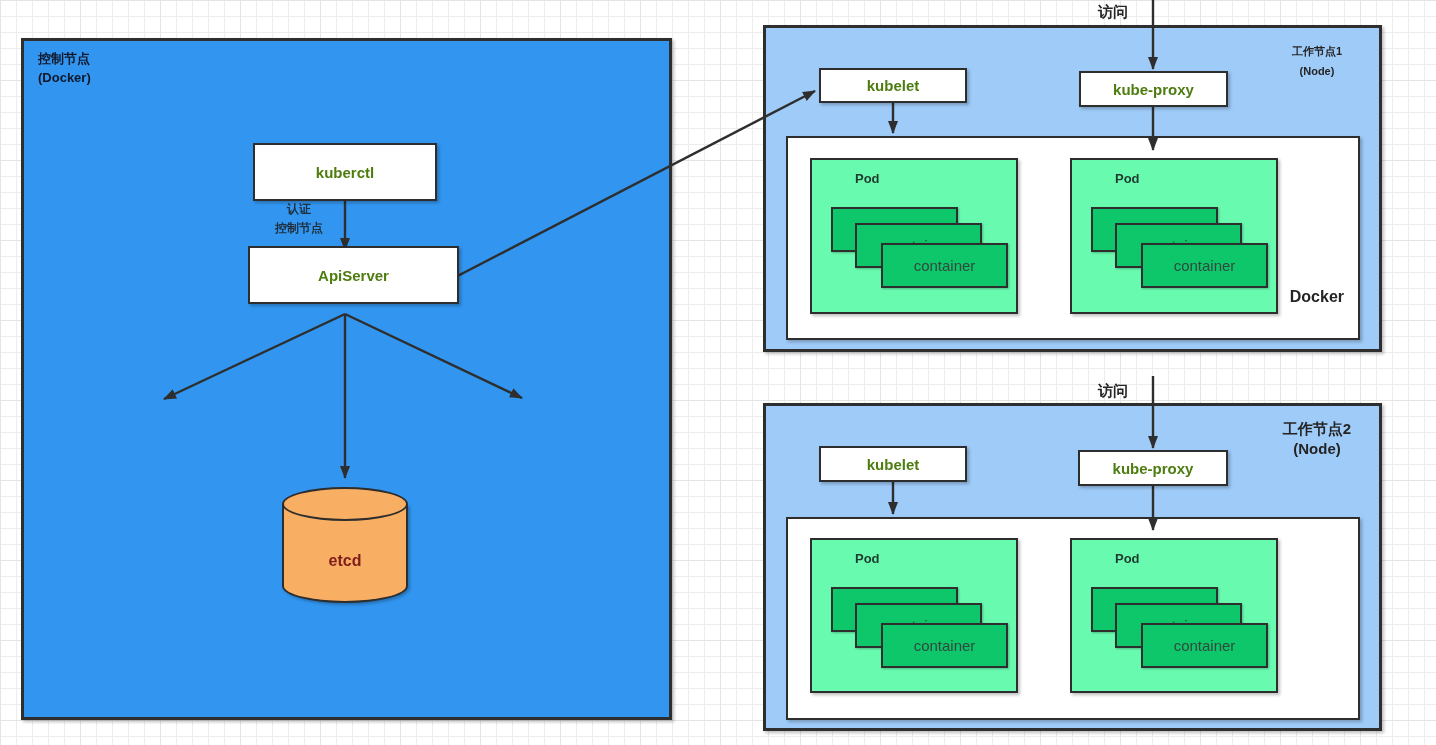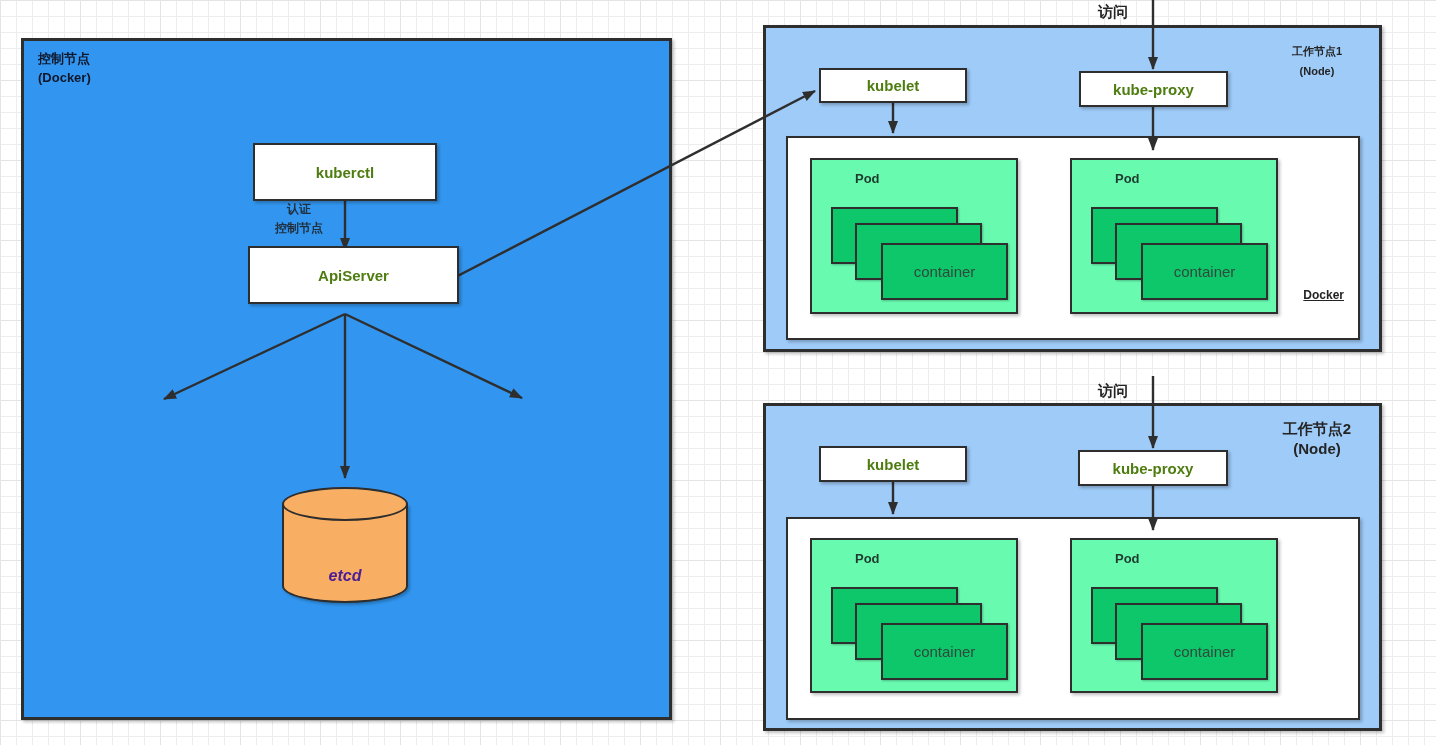--- a/index.html
+++ b/index.html
@@ -28,21 +28,21 @@
   .docker { background: #ffffff; border-width: 2px; z-index: 2; }
   .pod {
     position: absolute;
     background: #68fbb0;
     border: 2px solid #2e2e2e;
     box-shadow: 2px 2px 3px rgba(0,0,0,0.25);
     z-index: 3;
   }
   .container-box {
     position: absolute;
-    width: 127px; height: 57px;
+    width: 127px; height: 45px;
     background: #0ec76a;
     border: 2px solid #2e2e2e;
     box-shadow: 1px 1px 2px rgba(0,0,0,0.25);
     display: flex; align-items: center; justify-content: center;
     font-size: 15px; color: #2e4a3c;
     overflow: hidden;
   }
   .label-box {
     position: absolute;
     background: #ffffff;
@@ -74,21 +74,21 @@
     position: absolute;
     width: 126px;
     background: #f8ae63;
     border: 2px solid #2e2e2e;
     border-top: none;
     border-radius: 0 0 63px 63px / 0 0 17px 17px;
     box-shadow: 2px 2px 3px rgba(0,0,0,0.25);
     z-index: 6;
     display: flex; align-items: flex-end; justify-content: center;
   }
-  .cyl-label { font-weight: bold; font-size: 16px; color: #4c1d95; padding-bottom: 16px; font-style: italic; }
+  .cyl-label { font-weight: bold; font-size: 16px; color: #7f1d1d; padding-bottom: 31px; }
   .tc { text-align: center; }
 </style>
 </head>
 <body>
 
 <div class="canvas">
 
   <div class="big-box master" style="left:21px; top:38px; width:651px; height:682px;">
     <div class="txt" style="left:14px; top:8px; font-size:13px; line-height:19px; color:#0f172a;">
       <div>控制节点</div>
@@ -97,21 +97,21 @@
   </div>
 
   <div class="big-box node" style="left:763px; top:25px; width:619px; height:327px;">
     <div class="txt tc" style="left:496px; top:13px; width:110px; font-size:11px; line-height:20px;">
       <div>工作节点1</div>
       <div>(Node)</div>
     </div>
   </div>
 
   <div class="big-box docker" style="left:786px; top:136px; width:574px; height:204px;">
-    <div class="txt" style="right:14px; top:150px; font-size:12px;text-decoration:underline;">Docker</div>
+    <div class="txt" style="right:14px; top:150px; font-size:16px;">Docker</div>
   </div>
 
   <div class="pod" style="left:810px; top:158px; width:208px; height:156px;">
     <div class="pod-label">Pod</div>
     <div class="container-box" style="left:19px; top:47px;">
       <span>container</span>
       </div>
     <div class="container-box" style="left:43px; top:63px;">
       <span>container</span>
       </div>

